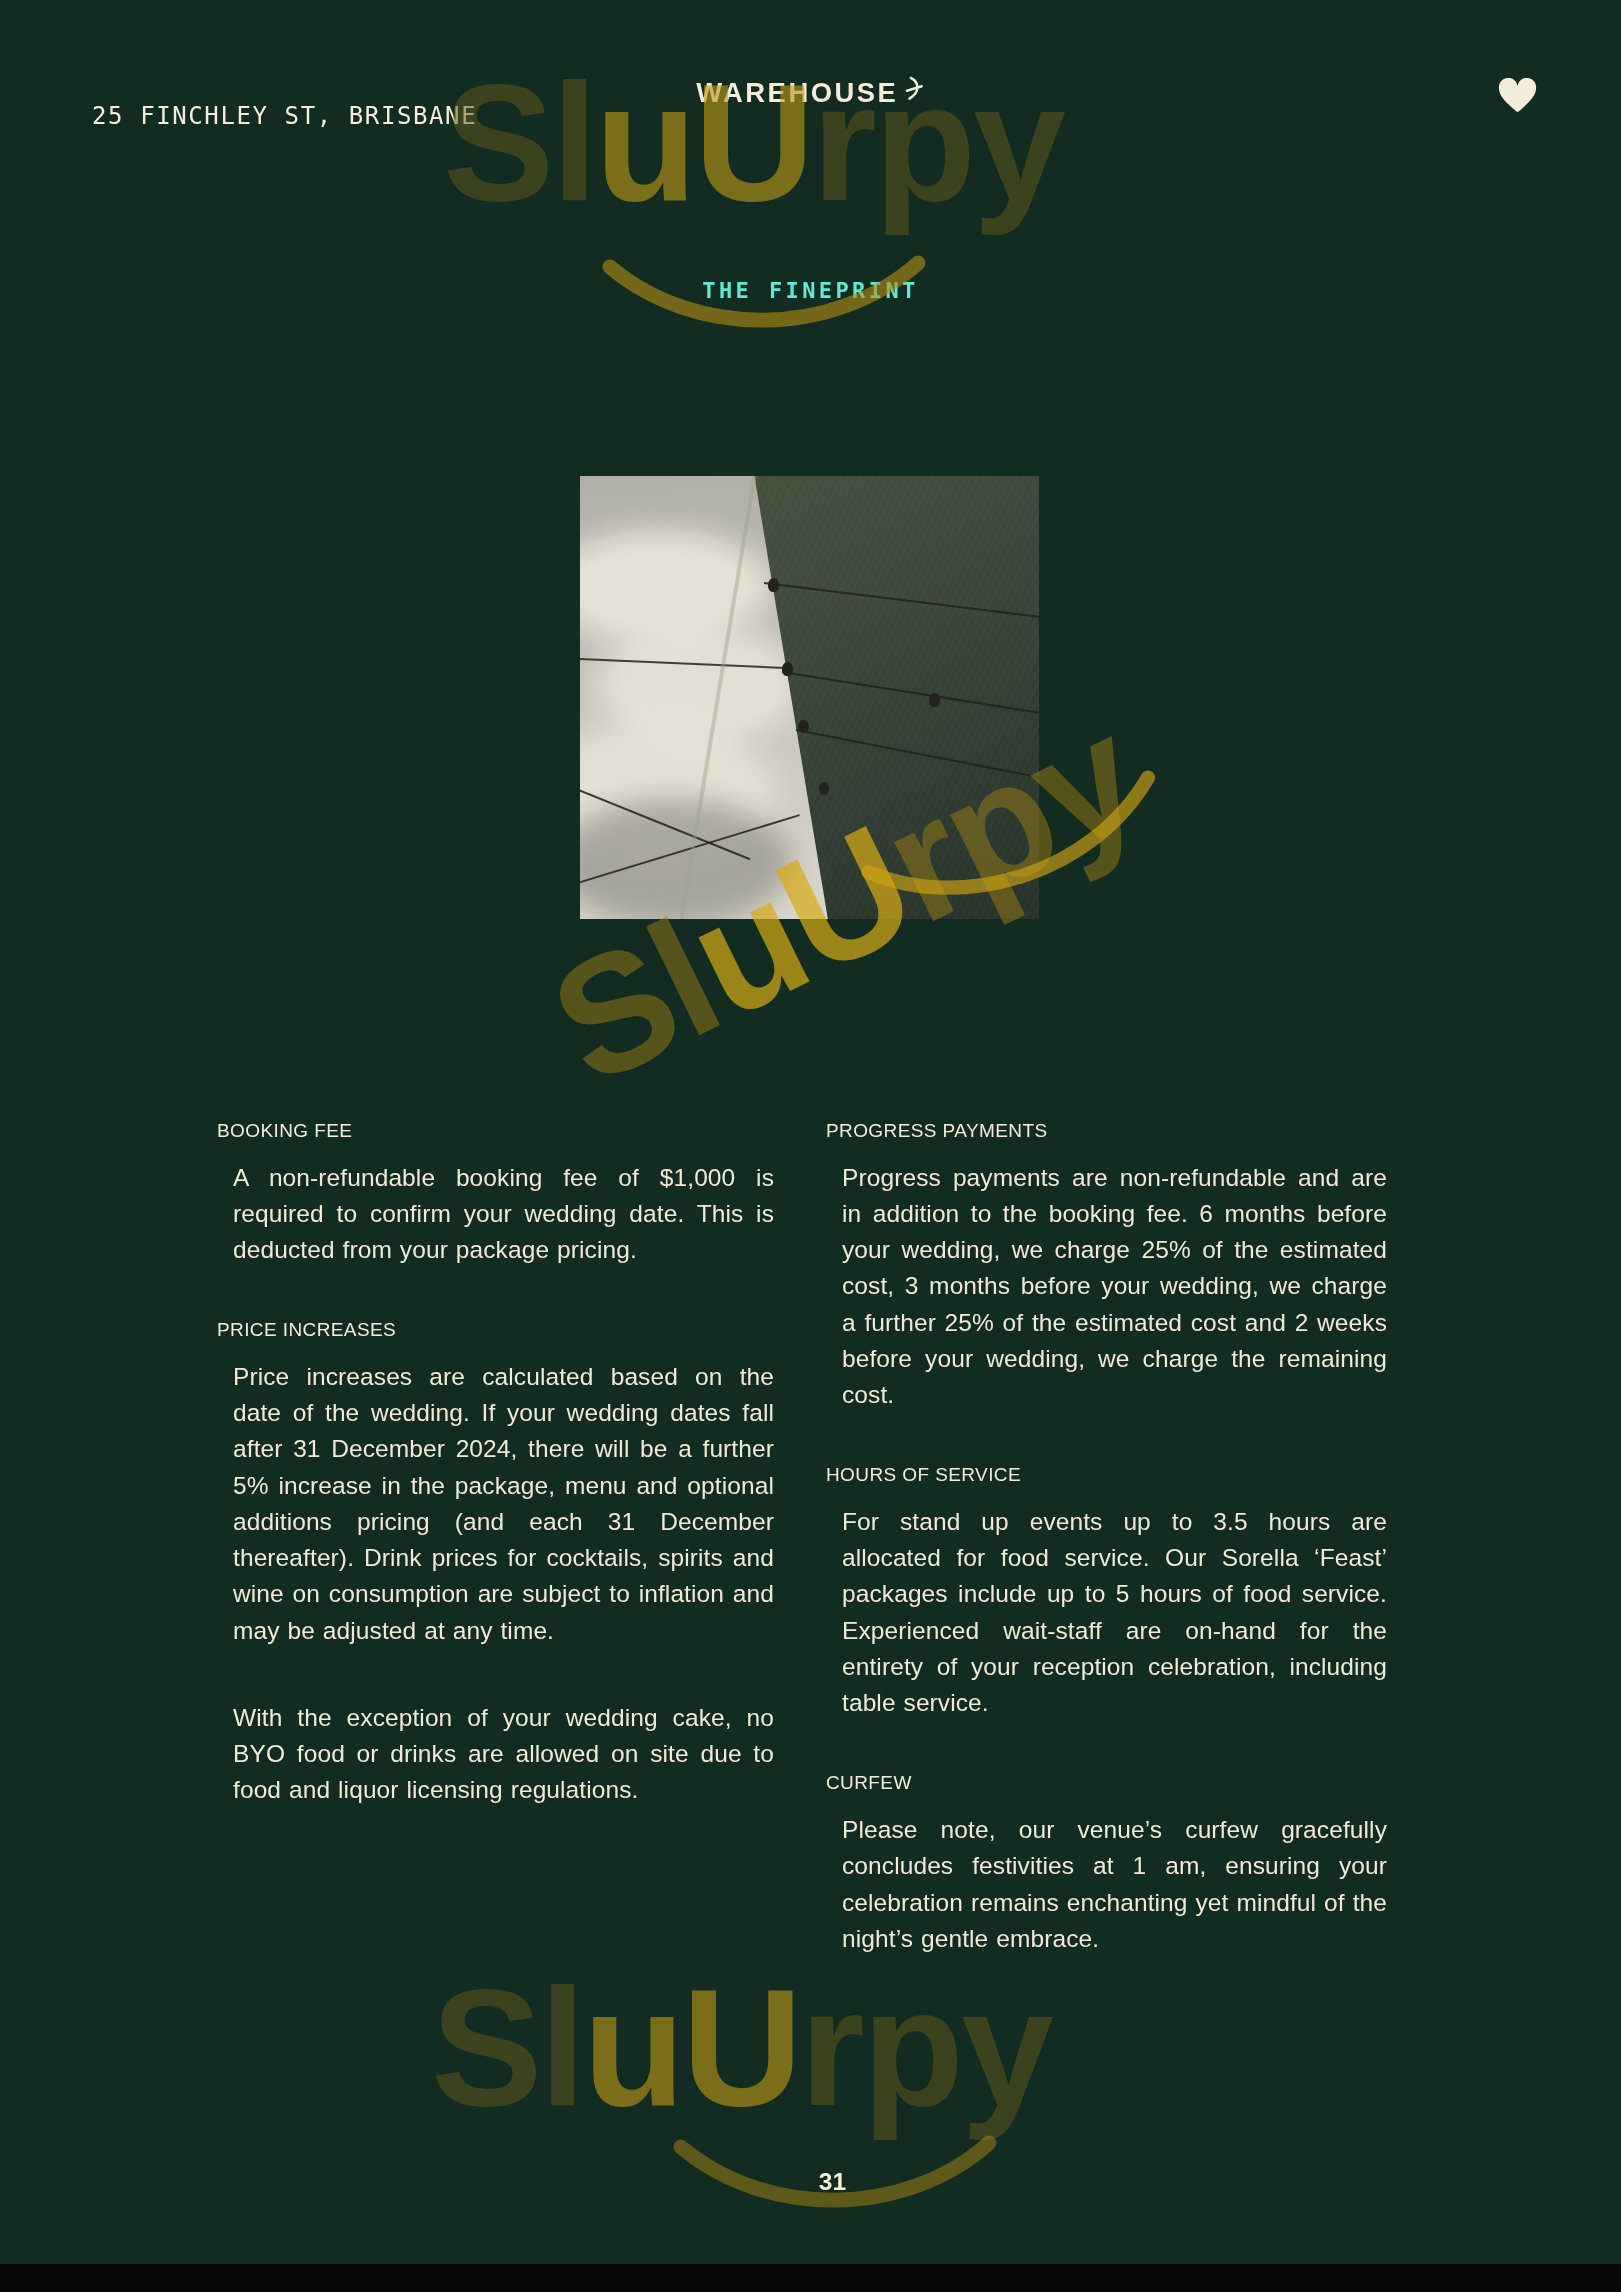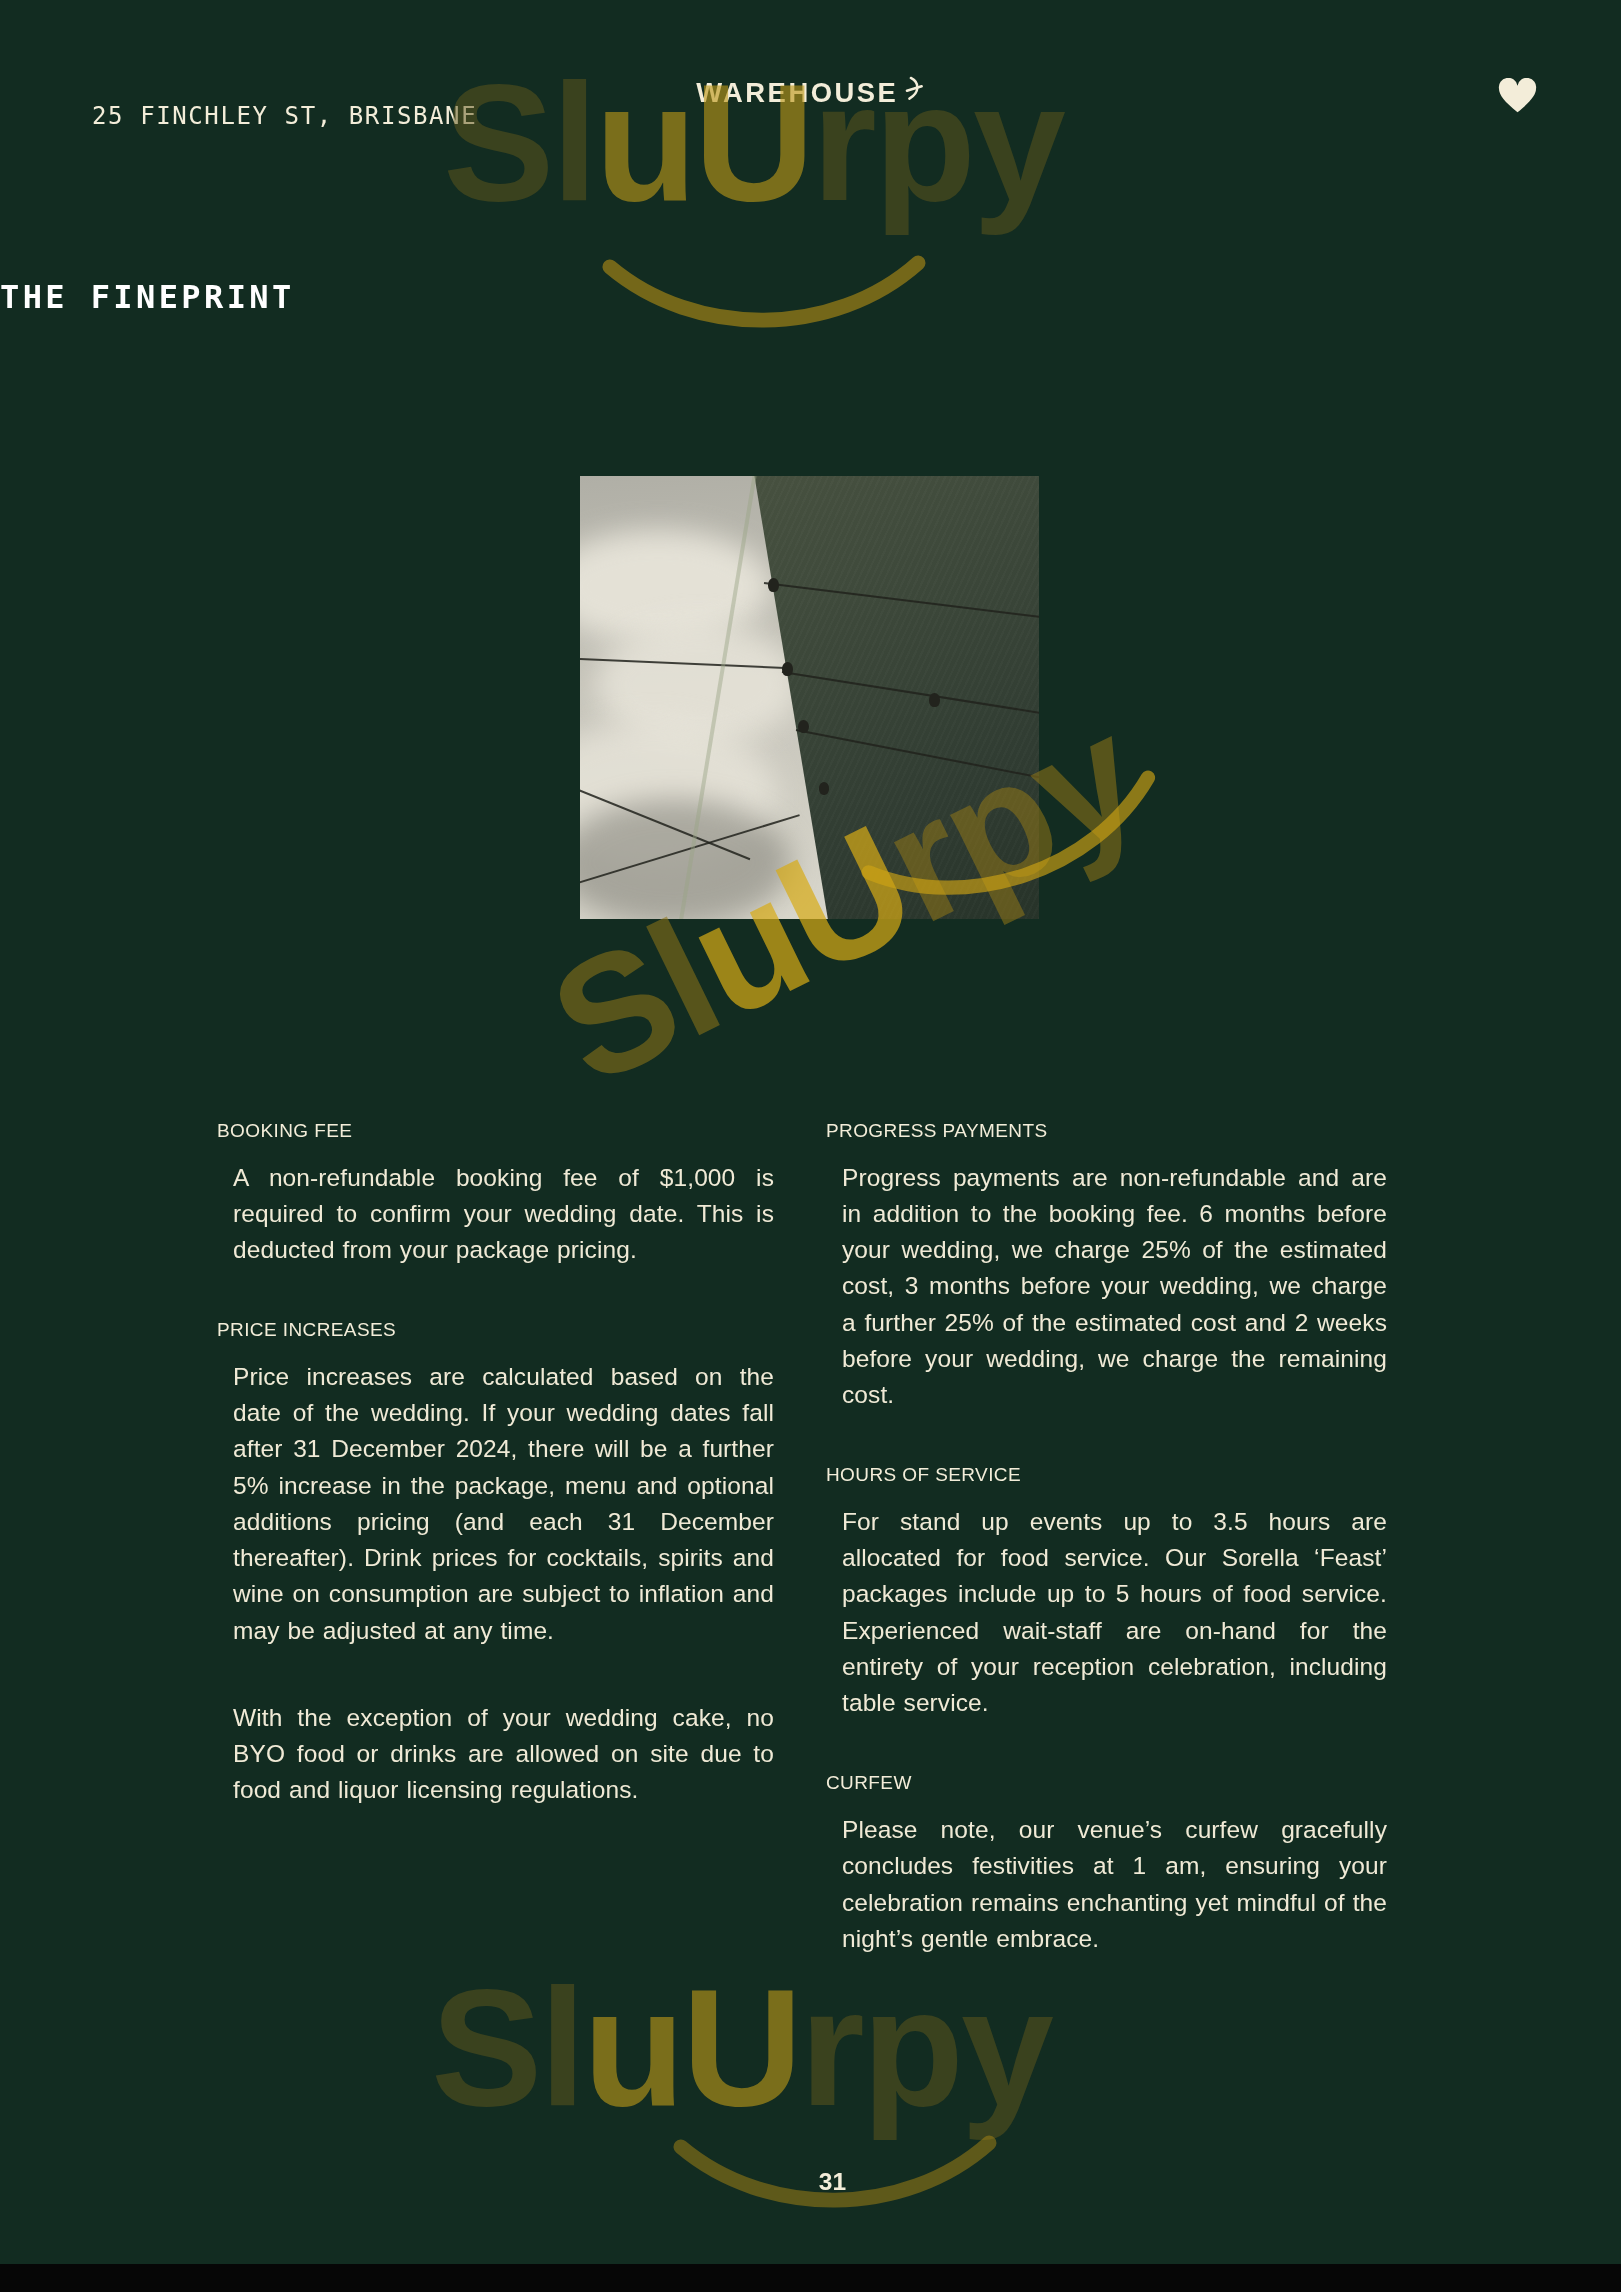--- a/index.html
+++ b/index.html
@@ -24,22 +24,23 @@
     font-weight:bold;font-size:27.4px;letter-spacing:2.5px;color:#f3edd9;
   }
   .heart-btn{
     position:absolute;right:84px;top:78px;width:39px;height:37px;
     background:none;border:none;padding:0;cursor:pointer;
   }
 
   
   .page-title{
     position:absolute;left:0;top:278px;width:100%;
+    text-align:center;
     font-family:"DejaVu Sans Mono",monospace;
-    font-weight:bold;font-size:32px;letter-spacing:3.4px;color:#ffffff;
+    font-weight:bold;font-size:22px;letter-spacing:3.4px;color:#5eead4;
   }
 
   
   .photo{
     position:absolute;left:580px;top:476px;width:459px;height:443px;
     overflow:hidden;z-index:2;
     background:linear-gradient(175deg,#b0afa6 0%,#c6c4ba 45%,#dad8cd 100%);
   }
   .cloud{position:absolute;border-radius:50%;filter:blur(13.7px);background:#e9e6db;opacity:.9;}
   .cloud.c1{left:-34px;top:54px;width:225px;height:113px;}

